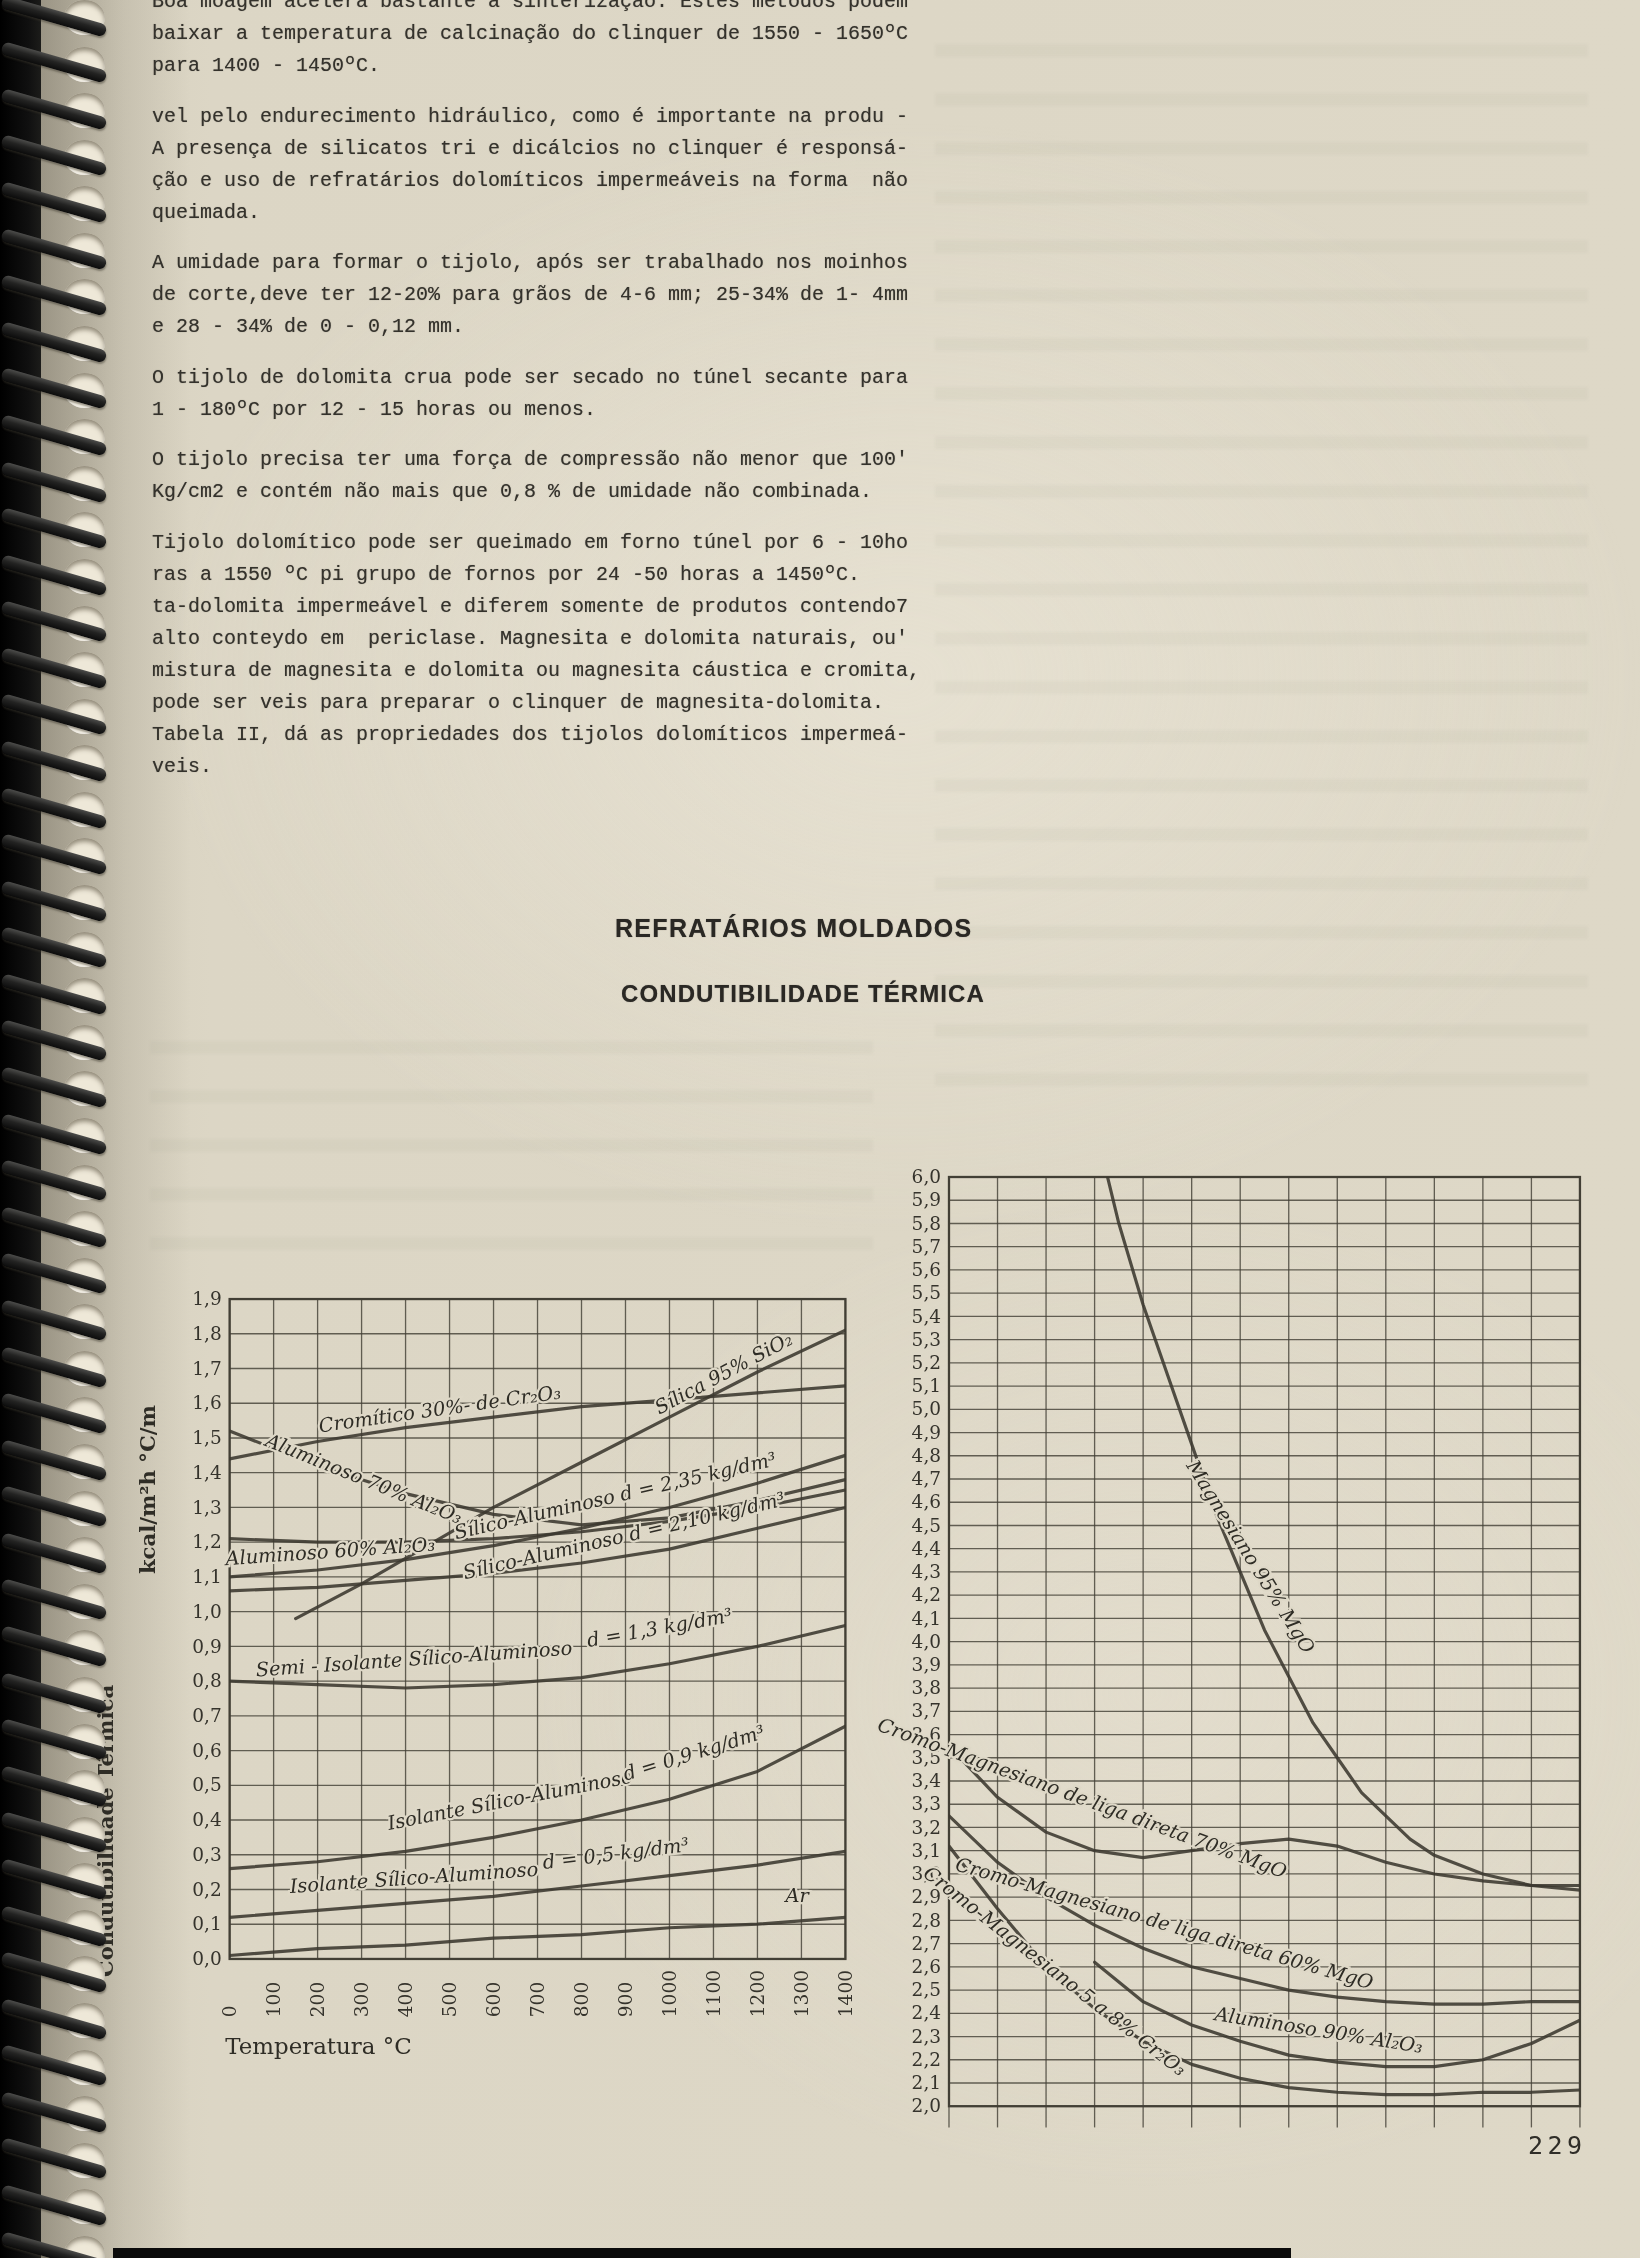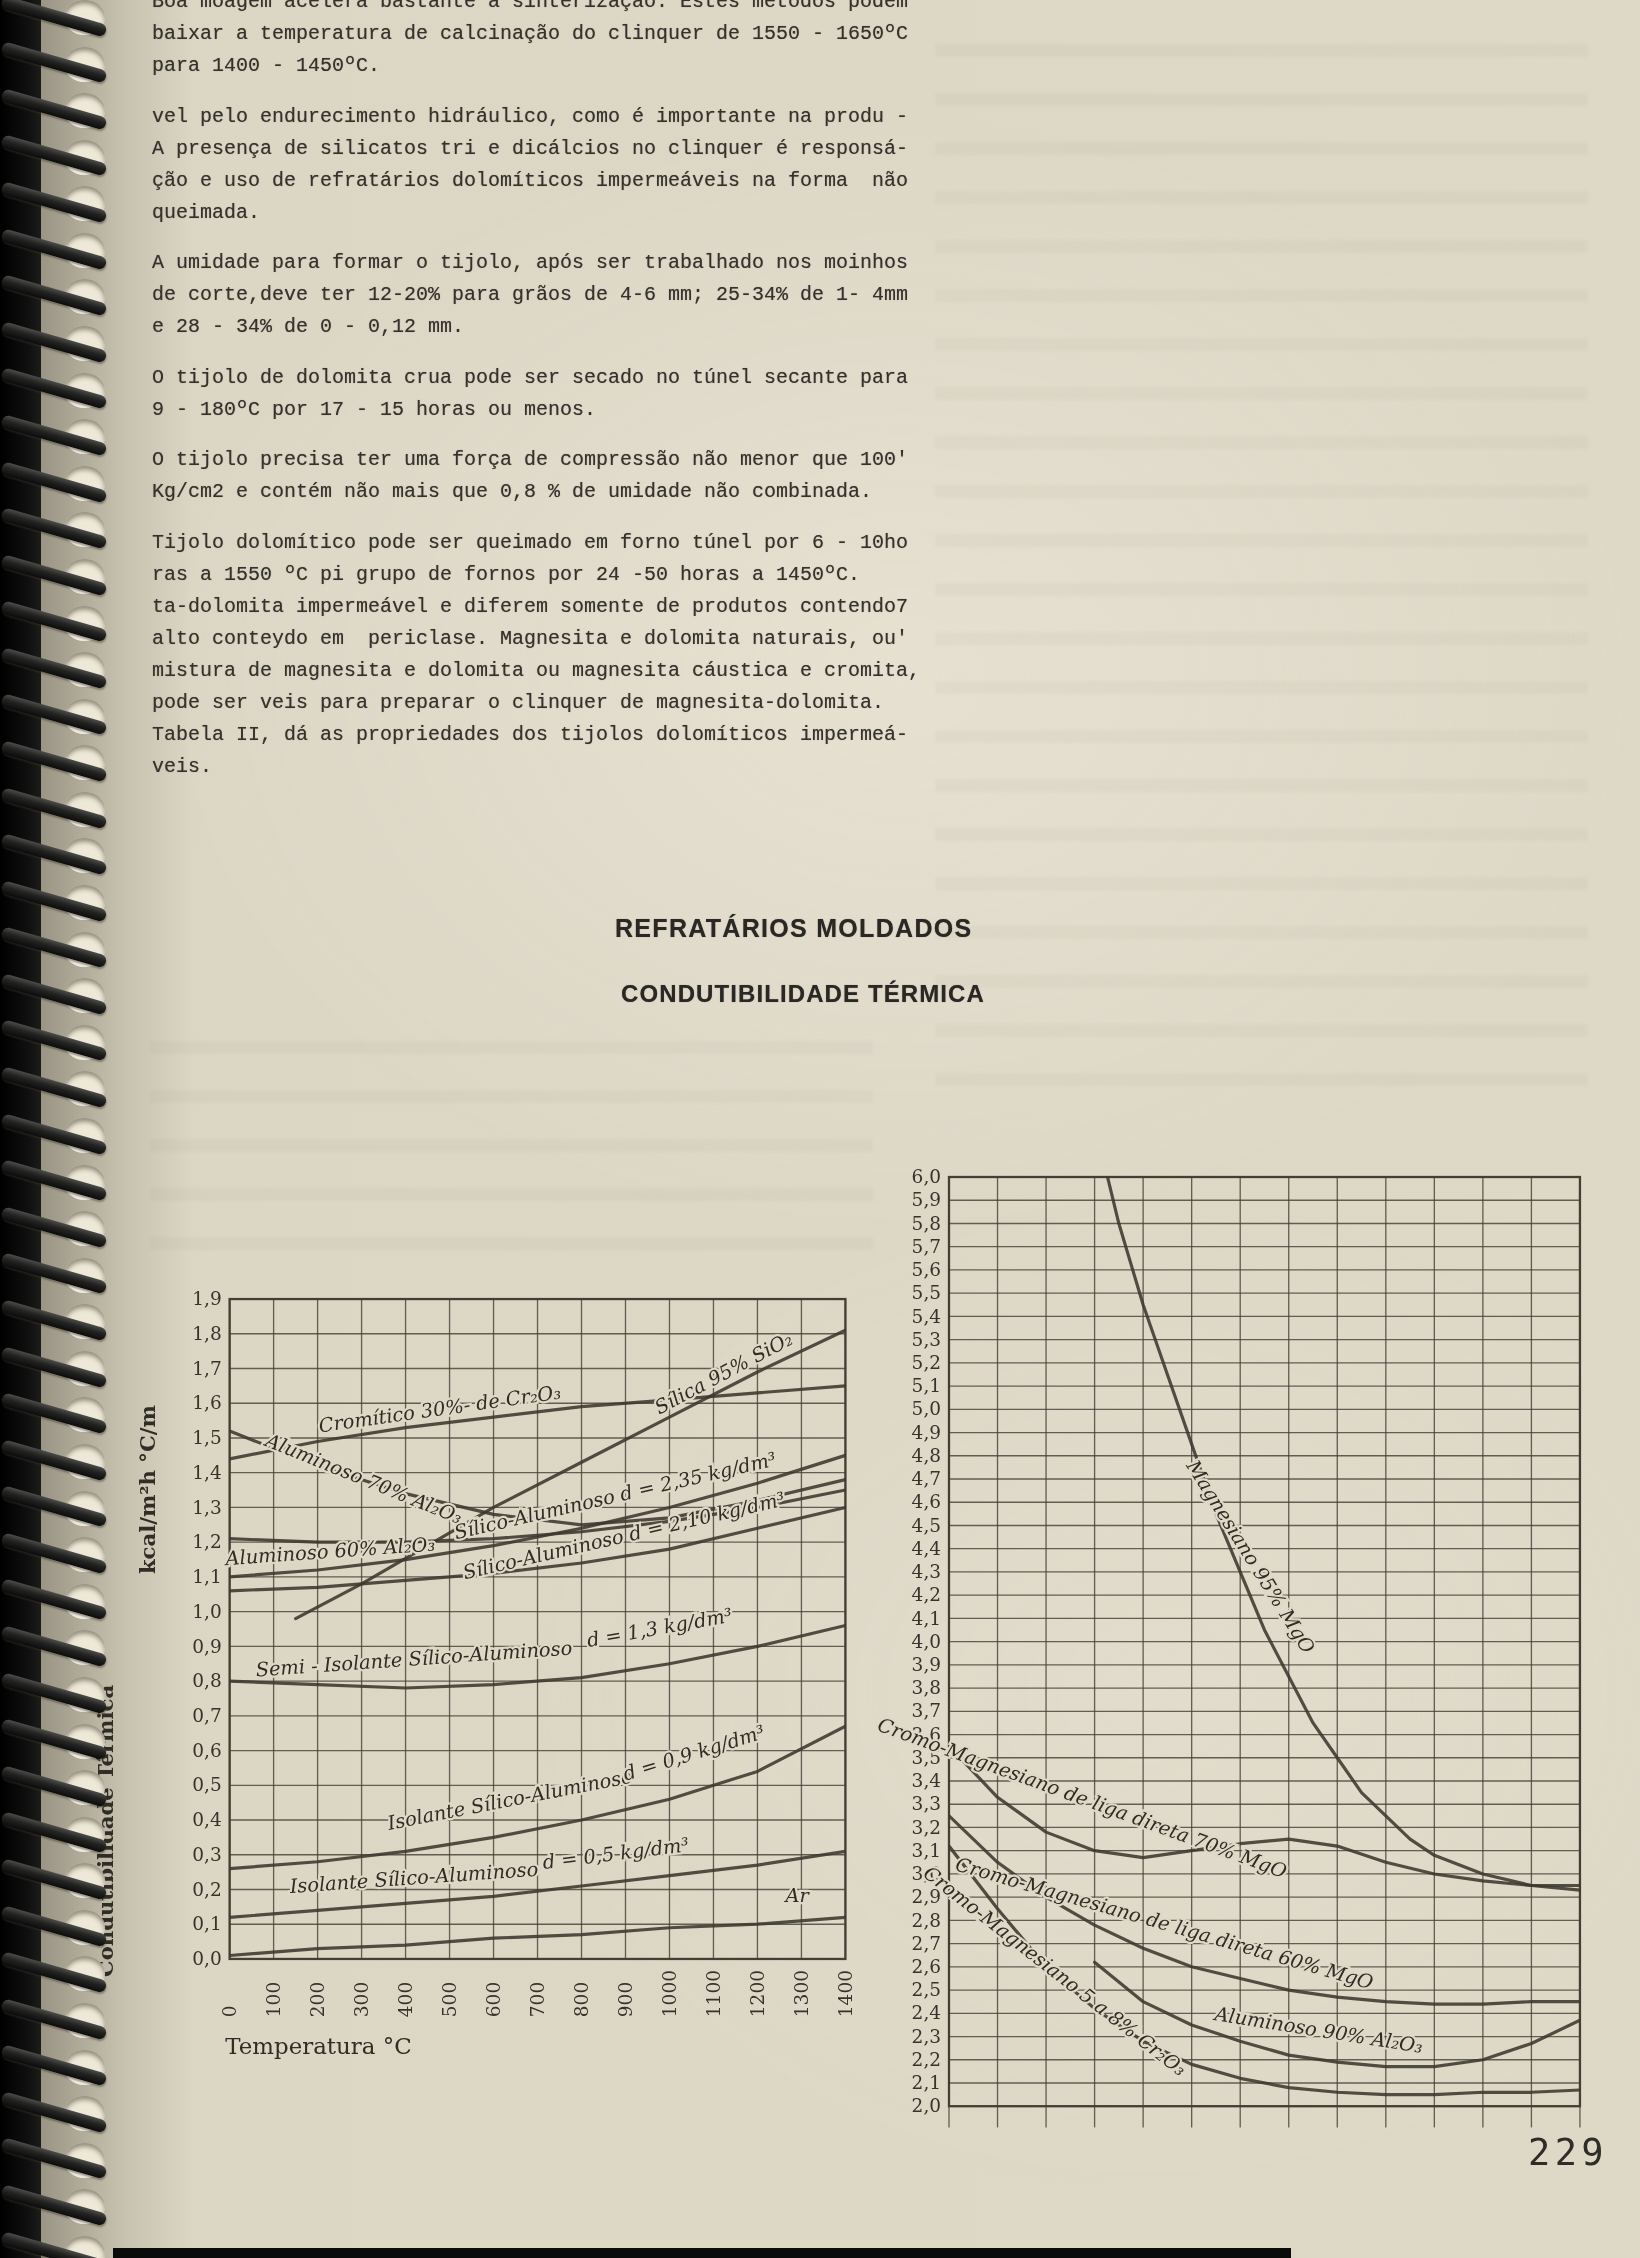--- a/index.html
+++ b/index.html
@@ -28,21 +28,21 @@
   .typewriter .para{margin:0 0 18.5px 0;}
   .typewriter .tline{white-space:pre;text-shadow:0 0 0.9px rgba(52,50,44,.55);}
   
   .h1{position:absolute;left:615px;top:914px;font-size:25px;font-weight:bold;
     letter-spacing:1.3px;color:#2a2824;z-index:2;text-shadow:0 0 0.9px rgba(42,40,36,.6);}
   .h2{position:absolute;left:621px;top:980px;font-size:24px;font-weight:bold;
     letter-spacing:1.1px;color:#2a2824;z-index:2;text-shadow:0 0 0.9px rgba(42,40,36,.6);}
   
   svg.chart{position:absolute;z-index:2;overflow:visible;}
   .page-number{position:absolute;left:1528px;top:2131px;z-index:2;
-    font-family:"DejaVu Sans Mono", monospace;font-size:37px;letter-spacing:4.4px;color:#2f2d28;}
+    font-family:"DejaVu Sans Mono", monospace;font-size:25px;letter-spacing:4.4px;color:#2f2d28;}
   .bottom-bar{position:absolute;left:113px;top:2248px;width:1178px;height:10.6px;background:#0b0b0b;z-index:2;}
   
   .bleed{position:absolute;z-index:1;filter:blur(1.8px);opacity:.55;
     background:repeating-linear-gradient(180deg, rgba(116,124,100,.10) 0 13.2px, rgba(116,124,100,0) 13.2px 49px);}
 </style>
 </head>
 <body>
 
 <div class="bind-strip"></div>
 <div class="bind-shadow"></div>
@@ -162,21 +162,21 @@
       <div class="tline">ção e uso de refratários dolomíticos impermeáveis na forma  não</div>
       <div class="tline">queimada.</div>
     </div>
     <div class="para">
       <div class="tline">A umidade para formar o tijolo, após ser trabalhado nos moinhos</div>
       <div class="tline">de corte,deve ter 12-20% para grãos de 4-6 mm; 25-34% de 1- 4mm</div>
       <div class="tline">e 28 - 34% de 0 - 0,12 mm.</div>
     </div>
     <div class="para">
       <div class="tline">O tijolo de dolomita crua pode ser secado no túnel secante para</div>
-      <div class="tline">9 - 180ºC por 17 - 15 horas ou menos.</div>
+      <div class="tline">1 - 180ºC por 12 - 15 horas ou menos.</div>
     </div>
     <div class="para">
       <div class="tline">O tijolo precisa ter uma força de compressão não menor que 100'</div>
       <div class="tline">Kg/cm2 e contém não mais que 0,8 % de umidade não combinada.</div>
     </div>
     <div class="para">
       <div class="tline">Tijolo dolomítico pode ser queimado em forno túnel por 6 - 10ho</div>
       <div class="tline">ras a 1550 ºC pi grupo de fornos por 24 -50 horas a 1450ºC.</div>
       <div class="tline">ta-dolomita impermeável e diferem somente de produtos contendo7</div>
       <div class="tline">alto conteydo em  periclase. Magnesita e dolomita naturais, ou'</div>

